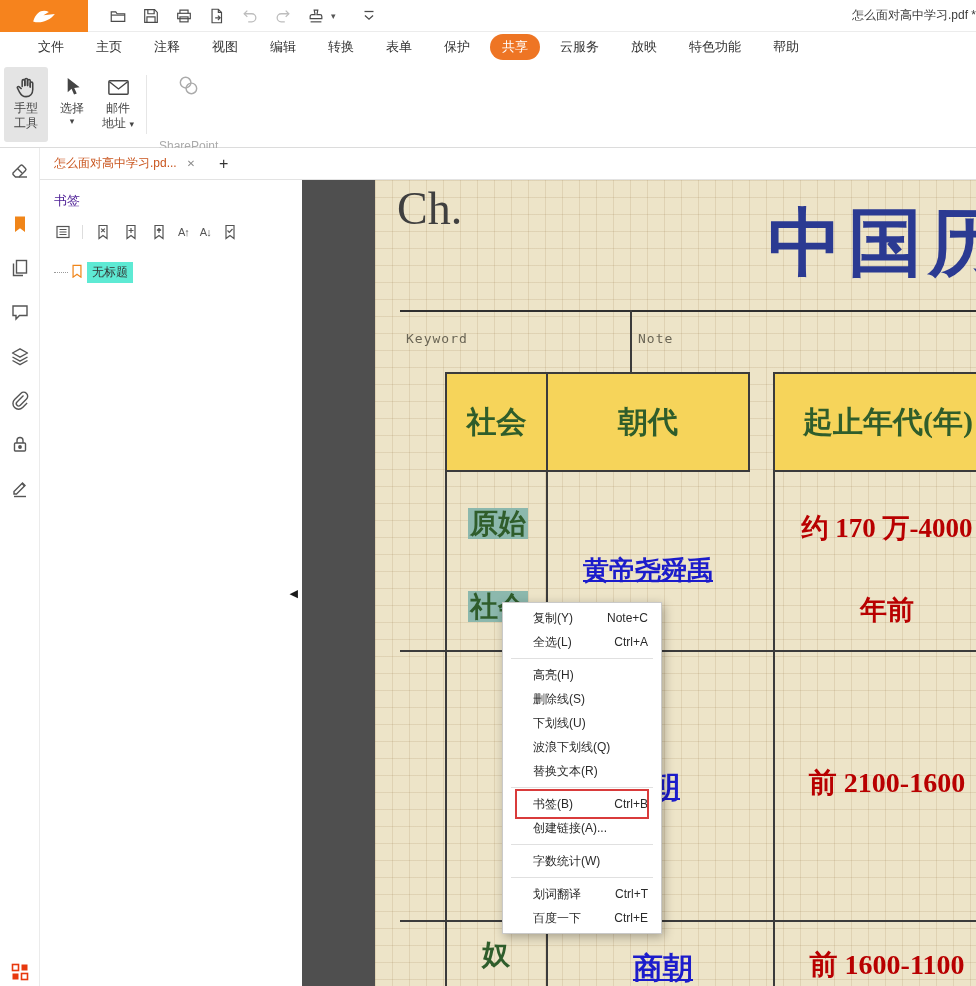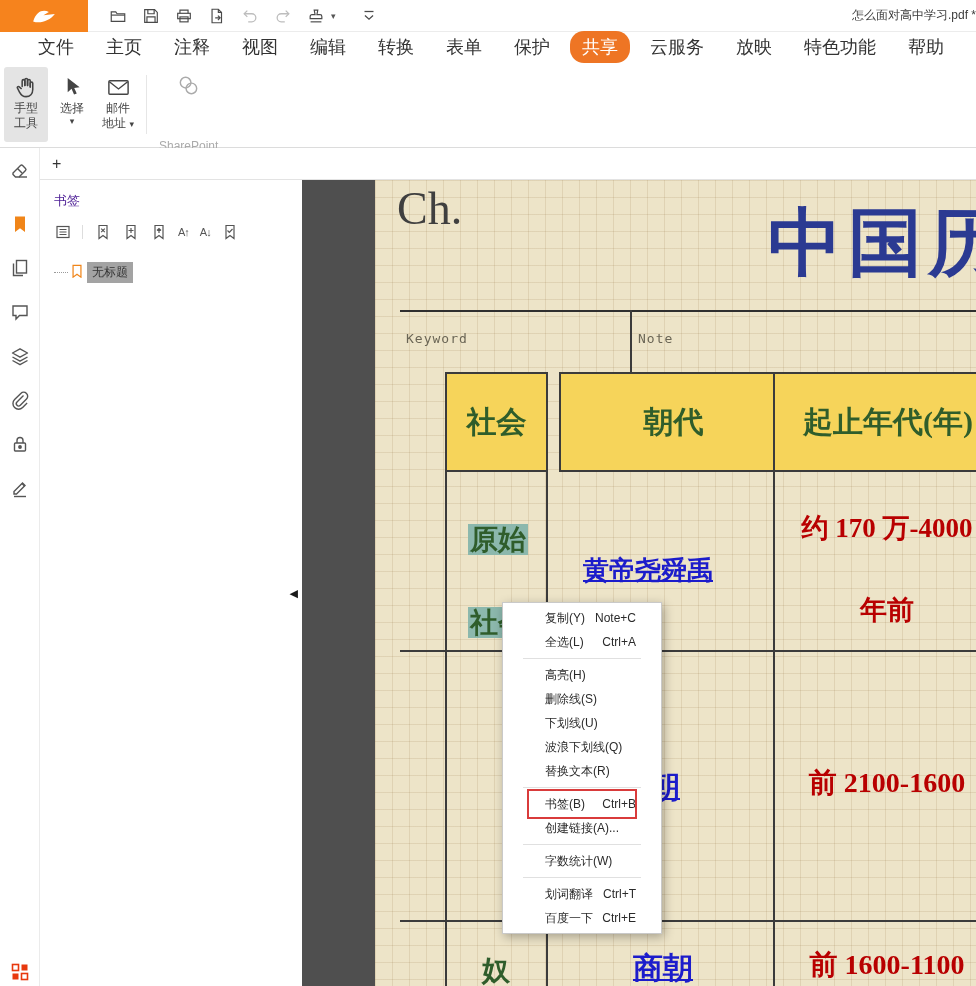--- a/index.html
+++ b/index.html
@@ -13,21 +13,21 @@
   .qbar { display:flex; align-items:center; margin-left:16px; gap:6px; }
   .qicon { width:27px; height:24px; display:flex; align-items:center; justify-content:center; color:#4a4a4a; border-radius:3px; }
   .qicon svg { width:18px; height:18px; }
   .qicon.disabled { color:#bdbdbd; }
   .qcaret { font-size:9px; color:#555; margin-left:-4px; }
   .customize { margin-left:14px; }
   .doc-title { margin-left:auto; font-size:12px; color:#3c3c3c; padding-right:0; white-space:nowrap; }
 
   
   .menubar { height:30px; display:flex; align-items:center; padding-left:26px; gap:8px; background:#fff; }
-  .mtab { padding:4px 12px; font-size:18px; color:#333; border-radius:14px; cursor:default; white-space:nowrap;text-align:right; }
+  .mtab { padding:4px 12px; font-size:13px; color:#333; border-radius:14px; cursor:default; white-space:nowrap;text-align:right; }
   .mtab.active { background:#EE7524; color:#fff; }
 
   
   .ribbon { height:86px; border-bottom:1px solid #dcdcdc; display:flex; align-items:stretch; padding:5px 4px; gap:2px; background:#fff; }
   .rtool { display:flex; flex-direction:column; align-items:center; padding:6px 6px 2px; font-size:12px; color:#444; border-radius:3px; min-width:44px; }
   .rtool .ric { height:28px; display:flex; align-items:center; justify-content:center; }
   .rtool .ric svg { width:25px; height:25px; }
   .rtool.selected { background:#E4E4E4; }
   .rtool.disabled { color:#ababab;gap:41px; }
   .rtool .rlbl { line-height:15px; text-align:left; white-space:nowrap; }
@@ -56,50 +56,50 @@
   .panel { width:262px; flex:none; background:#fff; position:relative; padding:12px 0 0 14px; }
   .panel-title { font-size:13px; color:#4c1d95; }
   .panel-toolbar { display:flex; align-items:center; gap:11px; margin-top:13px; color:#555; }
   .panel-toolbar .picon { width:17px; height:17px; display:flex; align-items:center; justify-content:center; }
   .panel-toolbar .picon svg { width:16px; height:16px; }
   .panel-toolbar .ptxt { font-size:11px; color:#555; letter-spacing:-1px; white-space:nowrap; }
   .panel-toolbar .psep { width:1px; height:14px; background:#ddd; }
   .tree { margin-top:22px; display:flex; align-items:center; }
   .tree .dots { width:14px; border-top:1px dotted #9a9a9a; margin-right:2px; }
   .tree .bm-mini svg { width:14px; height:14px; }
-  .tree .tlabel { background:#a3a3a3; color:#333; font-size:12px; padding:2px 5px; margin-left:3px; }
+  .tree .tlabel { background:#5eead4; color:#333; font-size:12px; padding:2px 5px; margin-left:3px; }
   .collapse-handle { position:absolute; right:4px; top:407px; font-size:11px; color:#1a1a1a; }
 
   
   .docarea { flex:1; background:#4F4F4F; position:relative; overflow:hidden; }
   .pdfpage { position:absolute; left:73px; top:0; width:601px; height:1000px;
     background-color:#EDE4C8;
     background-image: linear-gradient(rgba(150,120,70,.16) 1px, transparent 1px),
                       linear-gradient(90deg, rgba(150,120,70,.16) 1px, transparent 1px);
     background-size:17px 17px; }
   .abs { position:absolute; }
   .serif { font-family:"Liberation Serif","DejaVu Serif",serif; }
   .hline { position:absolute; height:2px; background:#3b3b3b; }
   .vline { position:absolute; width:2px; background:#3b3b3b; }
   .th { position:absolute; top:192px; height:100px; background:#F6D45A; border:2px solid #3b3b3b;
         display:flex; align-items:center; justify-content:center;
         font-size:30px; font-weight:bold; color:#2F5D2B;
         font-family:"Liberation Serif","DejaVu Serif",serif; }
   .chapter { left:22px; top:2px; font-size:46px; color:#3f3f3f; }
   .bigtitle { left:393px; top:14px; font-size:74px; font-weight:bold; color:#2B3A92; letter-spacing:6px; white-space:nowrap; }
   .kw { font-size:13px; color:#6a6555; letter-spacing:1px; font-family:"DejaVu Sans Mono",monospace; }
-  .pg-green { color:#2F5D2B; font-weight:bold;margin-top:16px; }
+  .pg-green { color:#2F5D2B; font-weight:bold; }
   .pg-red { color:#B80000; font-weight:bold; white-space:nowrap; }
   .pg-link { color:#1C1CCB; font-weight:bold; text-decoration:underline; text-decoration-thickness:2px; white-space:nowrap; }
   .hl { background:#8CB8AD; padding:0 2px; }
   .c3 { left:400px; width:224px; text-align:center; }
 
   
   .ctxmenu { position:absolute; left:502px; top:602px; width:160px; background:#fff;
-    border:1px solid #c9c9c9; box-shadow:2px 3px 10px rgba(0,0,0,.3); padding:3px 12px; z-index:100; }
+    border:1px solid #c9c9c9; box-shadow:2px 3px 10px rgba(0,0,0,.3); padding:3px 0; z-index:100; }
   .mi { display:flex; justify-content:space-between; align-items:center; height:24px;
         padding:0 13px 0 30px; font-size:12px; color:#2a2a2a; white-space:nowrap; }
   .mi .mi-key { margin-left:8px; }
   .mi.highlighted { position:relative; }
   .mi.highlighted::after { content:""; position:absolute; left:12px; right:12px; top:-3px; bottom:-3px;
         border:2px solid #D93B3B; pointer-events:none; }
   .msep { height:1px; background:#e0e0e0; margin:4px 8px; }
 </style>
 </head>
 <body>
@@ -286,20 +286,24 @@
           <rect x="11.5" y="2.5" width="6" height="6" fill="#E8380D"></rect>
           <rect x="2.5" y="11.5" width="6" height="6" fill="#E8380D"></rect>
           <rect x="11.5" y="11.5" width="6" height="6" fill="none" stroke="#E8380D" stroke-width="1.6"></rect>
         </svg>
     </span>
   </div>
 
   <div class="rightcol">
 
     <div class="tabstrip">
+      <div class="doctab">
+        <span>怎么面对高中学习.pd...</span>
+        <span class="tab-close">✕</span>
+      </div>
       <span class="newtab">+</span>
     </div>
 
     <div class="content">
 
       <div class="panel">
         <div class="panel-title">书签</div>
         <div class="panel-toolbar">
           <span class="picon">
             <svg viewBox="0 0 16 16" fill="none" stroke="currentColor" stroke-width="1.2">
@@ -352,21 +356,21 @@
 
           <div class="abs serif chapter">Ch.</div>
           <div class="abs serif bigtitle">中国历史</div>
 
           <div class="hline" style="top:130px;left:25px;right:0;background:#2f2f2f;"></div>
           <div class="abs kw" style="left:31px;top:151px;">Keyword</div>
           <div class="abs kw" style="left:263px;top:151px;">Note</div>
           <div class="vline" style="left:255px;top:130px;height:62px;"></div>
 
           <div class="th" style="left:70px;width:103px;">社会</div>
-          <div class="th" style="left:171px;width:229px;margin-left:13px;">朝代</div>
+          <div class="th" style="left:171px;width:204px;">朝代</div>
           <div class="th" style="left:398px;width:230px;">起止年代(年)</div>
 
           <div class="vline" style="left:70px;top:292px;height:708px;"></div>
           <div class="vline" style="left:171px;top:292px;height:708px;"></div>
           <div class="vline" style="left:398px;top:292px;height:708px;"></div>
           <div class="hline" style="top:470px;left:25px;right:0;"></div>
           <div class="hline" style="top:740px;left:25px;right:0;"></div>
 
           <div class="abs serif pg-green" style="left:93px;top:325px;font-size:28px;"><span class="hl">原始</span></div>
           <div class="abs serif pg-green" style="left:93px;top:408px;font-size:28px;"><span class="hl">社会</span></div>

